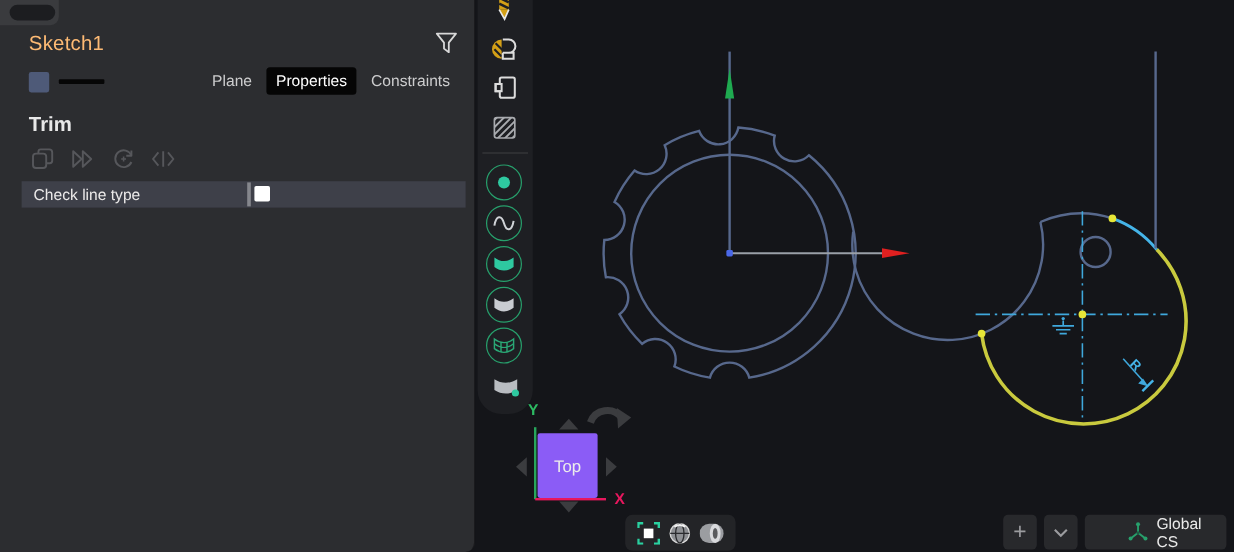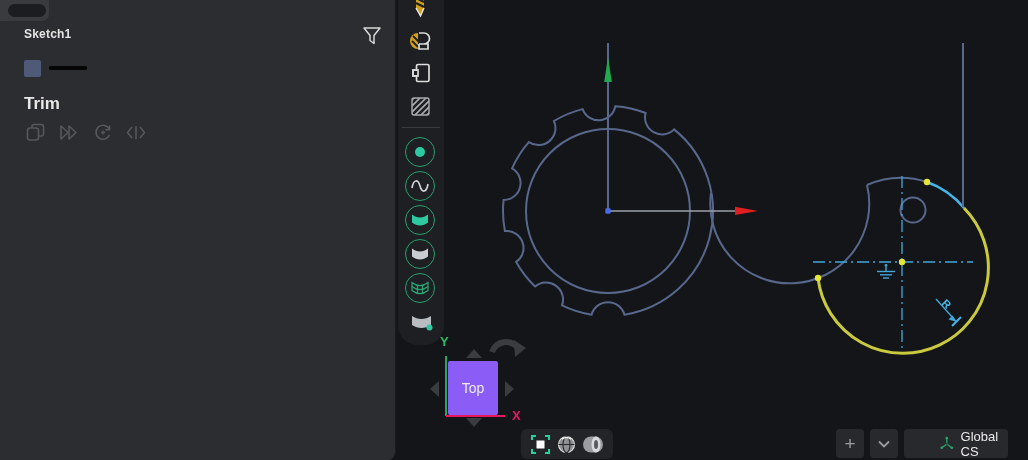--- a/index.html
+++ b/index.html
@@ -7,22 +7,22 @@
               font-family:"Liberation Sans", sans-serif; }
   .abs { position:absolute; }
 
   
   #panel { position:absolute; left:0; top:0; width:396px; height:460px;
            background:#2c2d30; border-right:1px solid #1a1a1d; border-radius:0 0 8px 0; }
   #panel-tab { position:absolute; left:0; top:0; width:49px; height:21px;
                background:#3a3b3e; border-radius:0 0 7px 0; }
   #panel-tab-pill { position:absolute; left:8px; top:4px; width:38px; height:13px;
                     background:#1c1d20; border-radius:7px; }
-  #panel-title { position:absolute; left:24px; top:27px; font-size:12px; font-weight:bold;
-                 color:#e5e5e5; letter-spacing:.2px; }
+  #panel-title { position:absolute; left:24px; top:27px; font-size:17px; font-weight:normal;
+                 color:#fdba74; letter-spacing:.2px; }
   #filter-btn { position:absolute; left:361px; top:25px; width:22px; height:22px; cursor:pointer; }
   #swatch { position:absolute; left:24px; top:60px; width:17px; height:17px;
             background:#4e5a78; border-radius:2px; }
   #linetype-preview { position:absolute; left:49px; top:66px; width:38px; height:4px;
                       background:#060606; border-radius:1px; }
   .tabs { position:absolute; right:14px; top:56px; display:flex; gap:6px; align-items:center; }
   .tab { font-size:13px; color:#cdcdce; padding:4px 6px; border-radius:3px; cursor:pointer; }
   .tab.active { background:#050505; color:#fff; padding:4px 8px; }
   #section-title { position:absolute; left:24px; top:94px; font-size:17px;
                    font-weight:bold; color:#e8e8e8; }
@@ -58,21 +58,21 @@
   #arr-right { left:505px; top:381px; border-top:8px solid transparent; border-bottom:8px solid transparent; border-left:9px solid #3b3c3f; }
 
   
   #bl-pill { position:absolute; left:521px; top:429px; width:92px; height:30px; background:#232427;
              border-radius:6px; display:flex; align-items:center; justify-content:space-around; padding:0 6px; }
   #bl-pill > div { cursor:pointer; display:flex; }
   .br-btn { position:absolute; top:429px; height:29px; background:#28292c; border-radius:4px;
             display:flex; align-items:center; justify-content:center; cursor:pointer; color:#9b9c9f; }
   #btn-plus { left:836px; width:28px; font-size:19px; font-weight:300; }
   #btn-chev { left:870px; width:28px; }
-  #btn-cs   { left:904px; width:104px; gap:7px;padding-left:36px; }
+  #btn-cs   { left:904px; width:118px; gap:7px;padding-left:36px; }
   #btn-cs span { color:#eaeaea; font-size:13px; }
 </style>
 </head>
 <body>
 
 <svg class="abs" style="left:396px;top:0;width:632px;height:460px" viewBox="396 0 632 460">
 
   <path fill="none" stroke="#57688c" stroke-width="2" d="M 645.6 113 A 105 105 0 0 0 615.3 106.3 A 17 17 0 0 1 582.6 109.1
            A 105 105 0 0 0 553.9 121 A 17 17 0 0 1 528.8 142.1
            A 105 105 0 0 0 512.1 168.3 A 17 17 0 0 1 503.6 200
@@ -125,20 +125,25 @@
   </div>
   <div id="panel-title">Sketch1</div>
   <div id="filter-btn">
     <svg width="22" height="22" viewBox="0 0 22 22">
       <path d="M3 3 H19 L13 10.5 V18.5 L9 15.5 V10.5 Z" fill="none" stroke="#d8d8d8" stroke-width="1.5" stroke-linejoin="round"></path>
     </svg>
   </div>
   <div id="swatch"></div>
   <div id="linetype-preview"></div>
 
+  <div class="tabs">
+    <div class="tab">Plane</div>
+    <div class="tab active">Properties</div>
+    <div class="tab">Constraints</div>
+  </div>
 
   <div id="section-title">Trim</div>
 
   <div class="mini-icons">
     <span>
       <svg width="19" height="19" viewBox="0 0 19 19" fill="none" stroke="#56575b" stroke-width="1.6">
         <rect x="1.5" y="5" width="11" height="12" rx="2.5"></rect>
         <path d="M6 5 V3.5 A2 2 0 0 1 8 1.5 H15 A2.5 2.5 0 0 1 17.5 4 V11 A2 2 0 0 1 15.5 13 H12.5"></path>
       </svg>
     </span>
@@ -157,20 +162,25 @@
     </span>
     <span>
       <svg width="20" height="19" viewBox="0 0 20 19" fill="none" stroke="#56575b" stroke-width="1.6" stroke-linejoin="round">
         <polyline points="6,4 1.5,9.5 6,15"></polyline>
           <polyline points="14,4 18.5,9.5 14,15"></polyline>
           <line x1="10" y1="3" x2="10" y2="16"></line>
       </svg>
     </span>
   </div>
 
+  <div id="check-row">
+    <span class="lbl">Check line type</span>
+    <div id="check-div"></div>
+    <div id="check-box"></div>
+  </div>
 </div>
 
 <div id="strip">
   <div class="plain-btn" style="left:14px;top:-4px">
     <svg width="17" height="22" viewBox="0 0 17 22">
       <rect x="4" y="0" width="8" height="12" fill="#d4a017"></rect>
       <path d="M4 2 L12 6 M4 7 L12 11" stroke="#1e1f23" stroke-width="2.2"></path>
       <path d="M4 12 L8.5 20 L12 12" fill="#d4a017" stroke="#e8e8e8" stroke-width="1.4"></path>
     </svg>
   </div>

